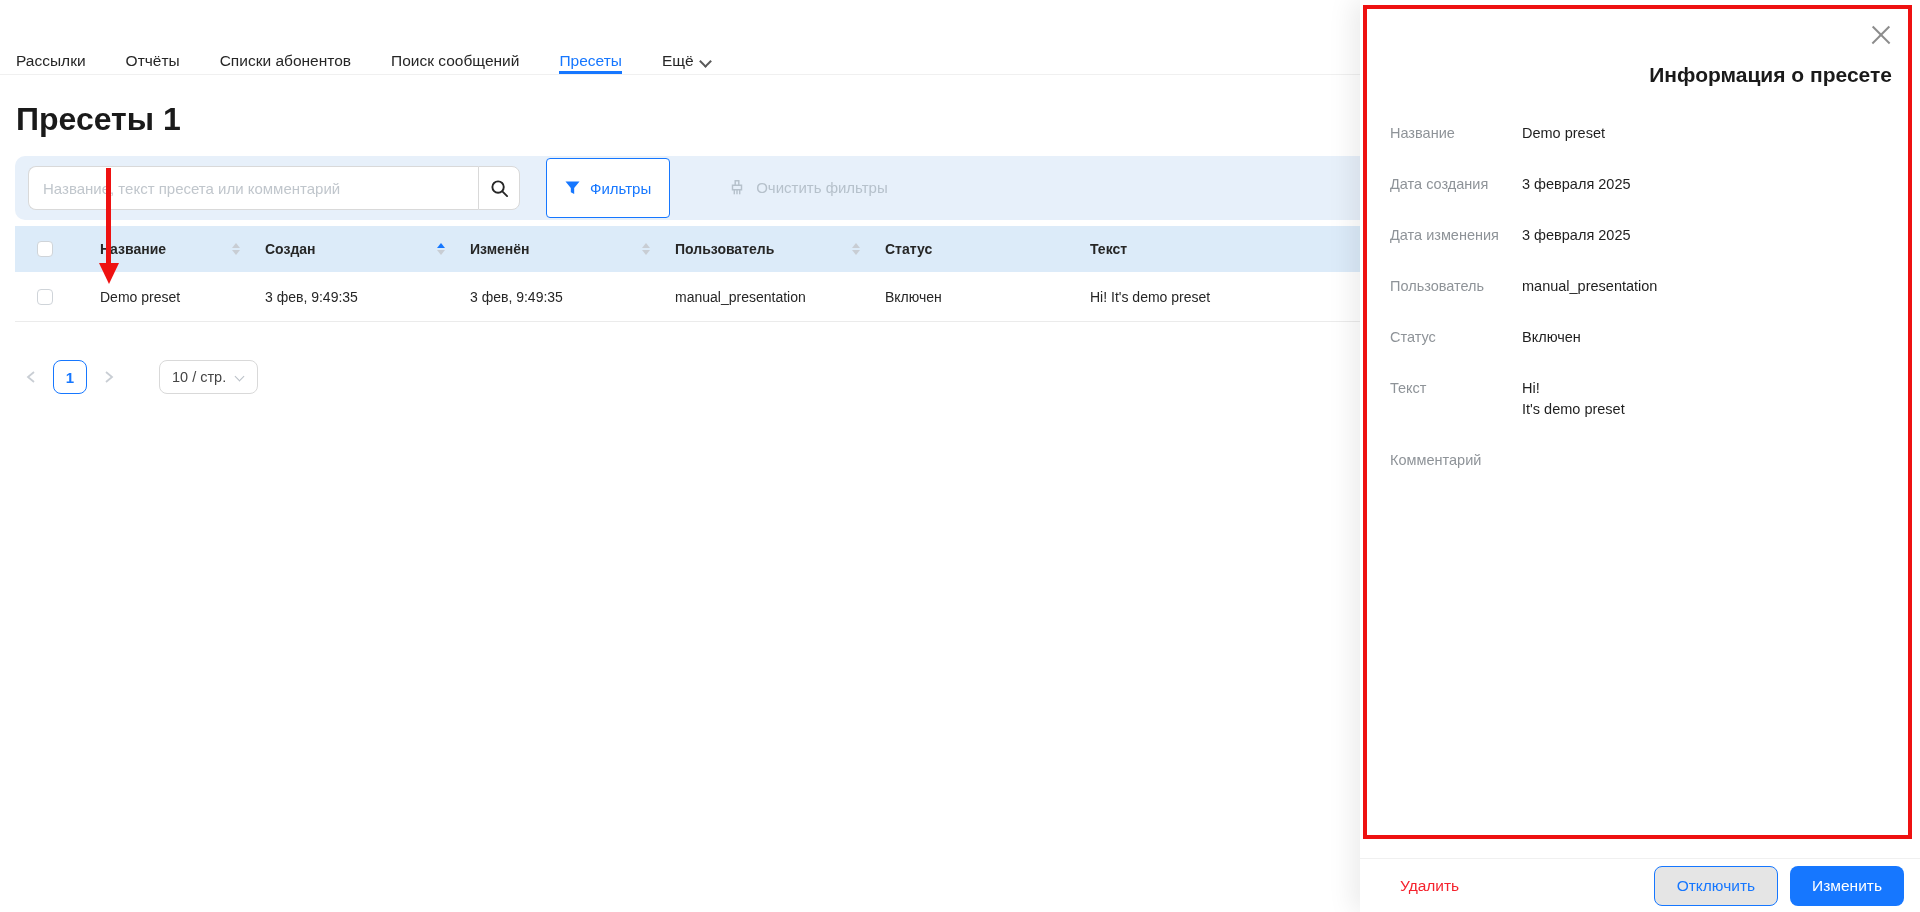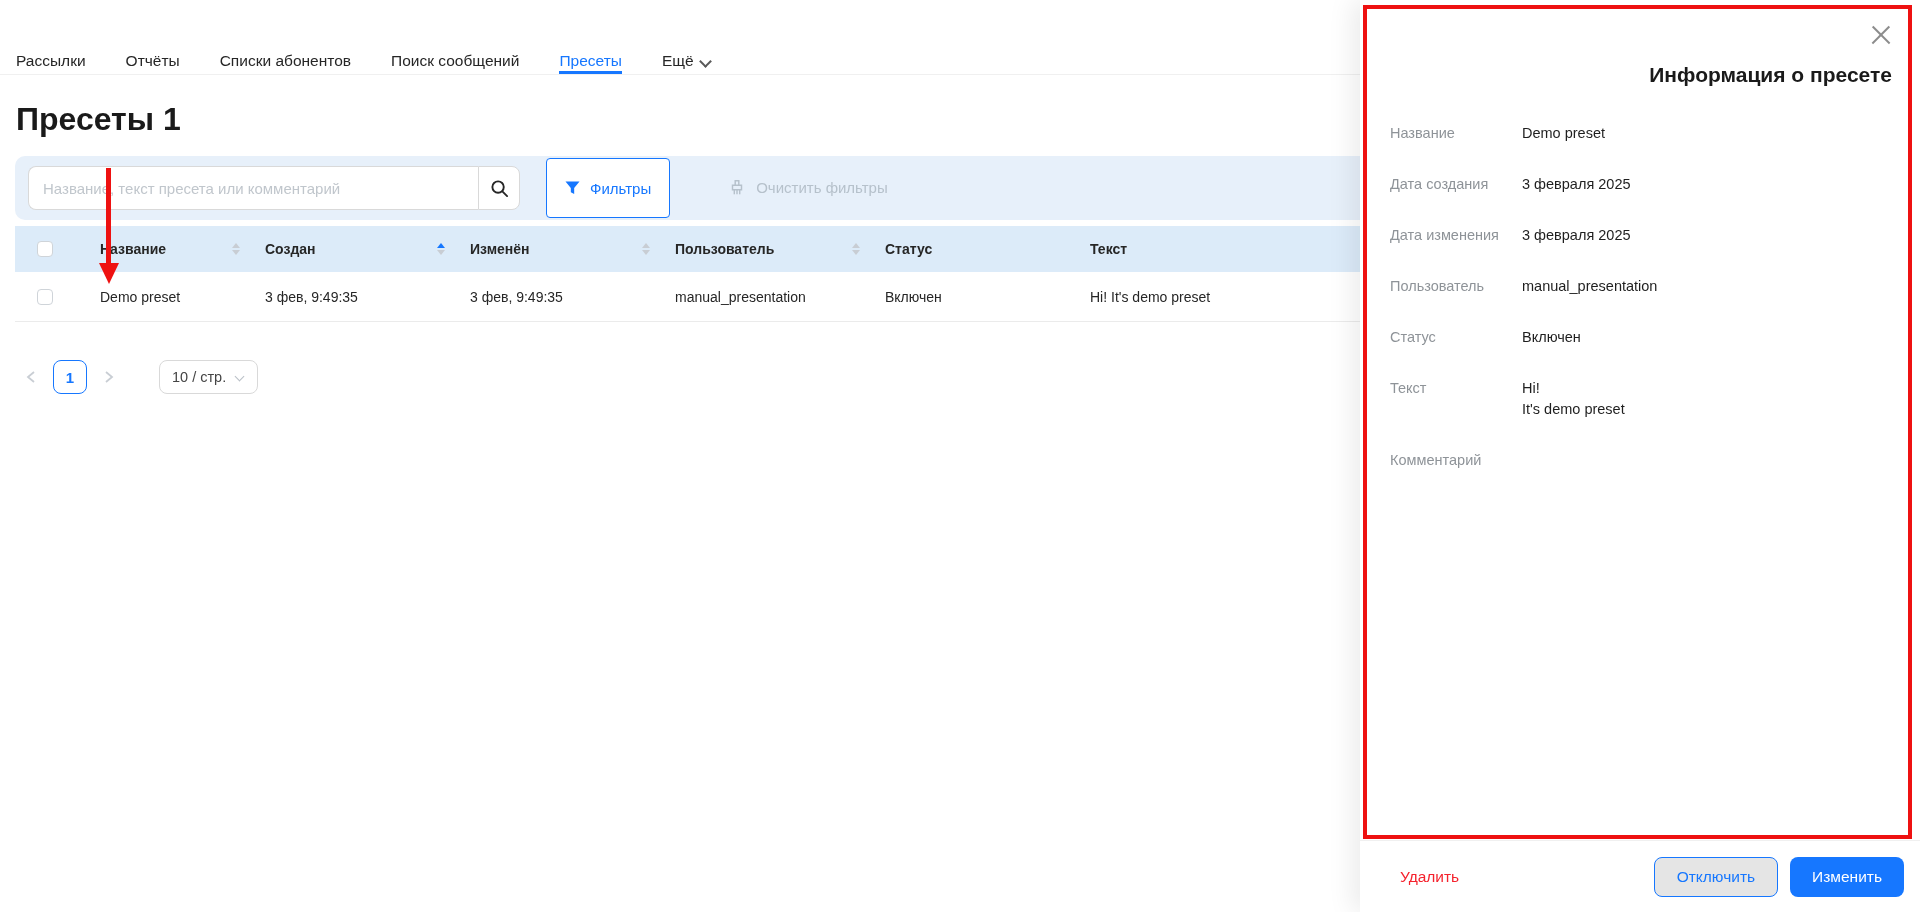--- a/index.html
+++ b/index.html
@@ -77,21 +77,21 @@
   .drawer-header { display:flex; align-items:flex-end; gap:17px; padding:24px 28px 28px 26px;flex-direction:column; }
   .close-x { width:22px; height:22px; position:relative; cursor:pointer; }
   .close-x::before, .close-x::after { content:""; position:absolute; left:-1px; top:10px;
     width:24px; height:2.4px; background:#8c8c8c; }
   .close-x::before { transform:rotate(45deg); } .close-x::after { transform:rotate(-45deg); }
   .drawer-title { font-size:21px; font-weight:bold; color:#1a1a1a; }
   .fields { padding:8px 28px 0 30px; }
   .field { display:flex; margin-bottom:30px; font-size:14.5px; line-height:21px; }
   .f-label { width:132px; flex-shrink:0; color:#8e9398; }
   .f-value { color:#1f1f1f; font-weight:500; white-space:pre-line; }
-  .drawer-footer { position:absolute; left:0; right:0; bottom:0; height:72px;
+  .drawer-footer { position:absolute; left:0; right:0; bottom:0; height:54px;
     border-top:1px solid #f0f0f0; display:flex; align-items:center; padding:0 16px 0 40px; background:#fff;justify-content:flex-end; }
   .delete-link { color:#f5222d; font-size:15.5px; background:none; border:none; cursor:pointer;
     margin-right:auto; font-family:"Liberation Sans", sans-serif; }
   .btn-outline { height:40px; padding:0 22px; border:1px solid #1677ff; border-radius:8px;
     background:#e5e5e5; color:#1677ff; font-size:15.5px; cursor:pointer; margin-right:12px;
     font-family:"Liberation Sans", sans-serif; }
   .btn-primary { height:40px; padding:0 22px; border:none; border-radius:8px;
     background:#1677ff; color:#fff; font-size:15.5px; cursor:pointer;
     font-family:"Liberation Sans", sans-serif; }
 

